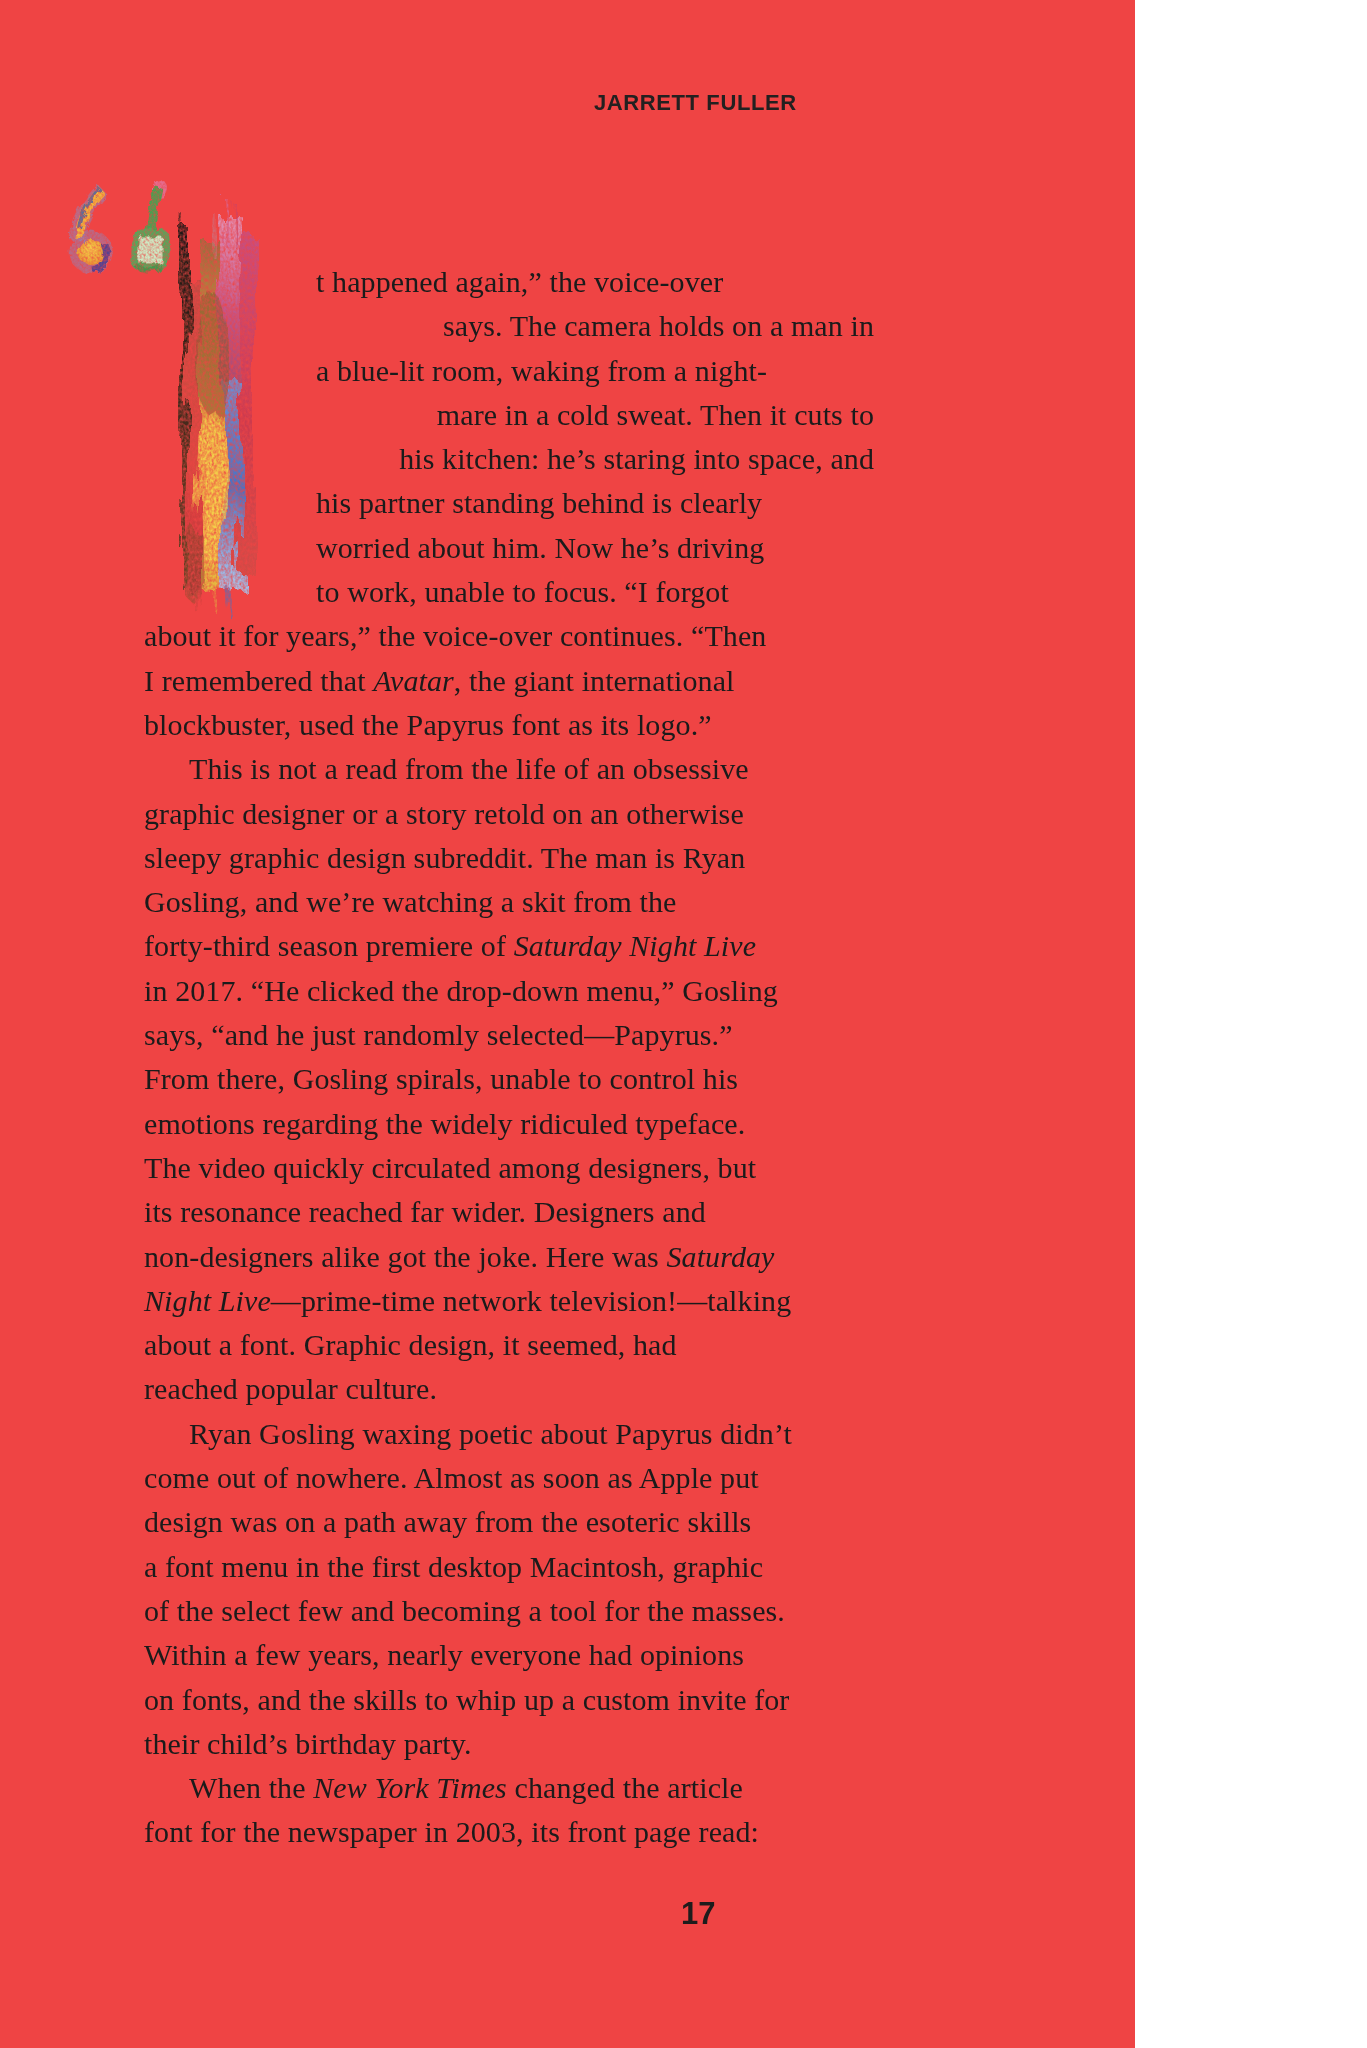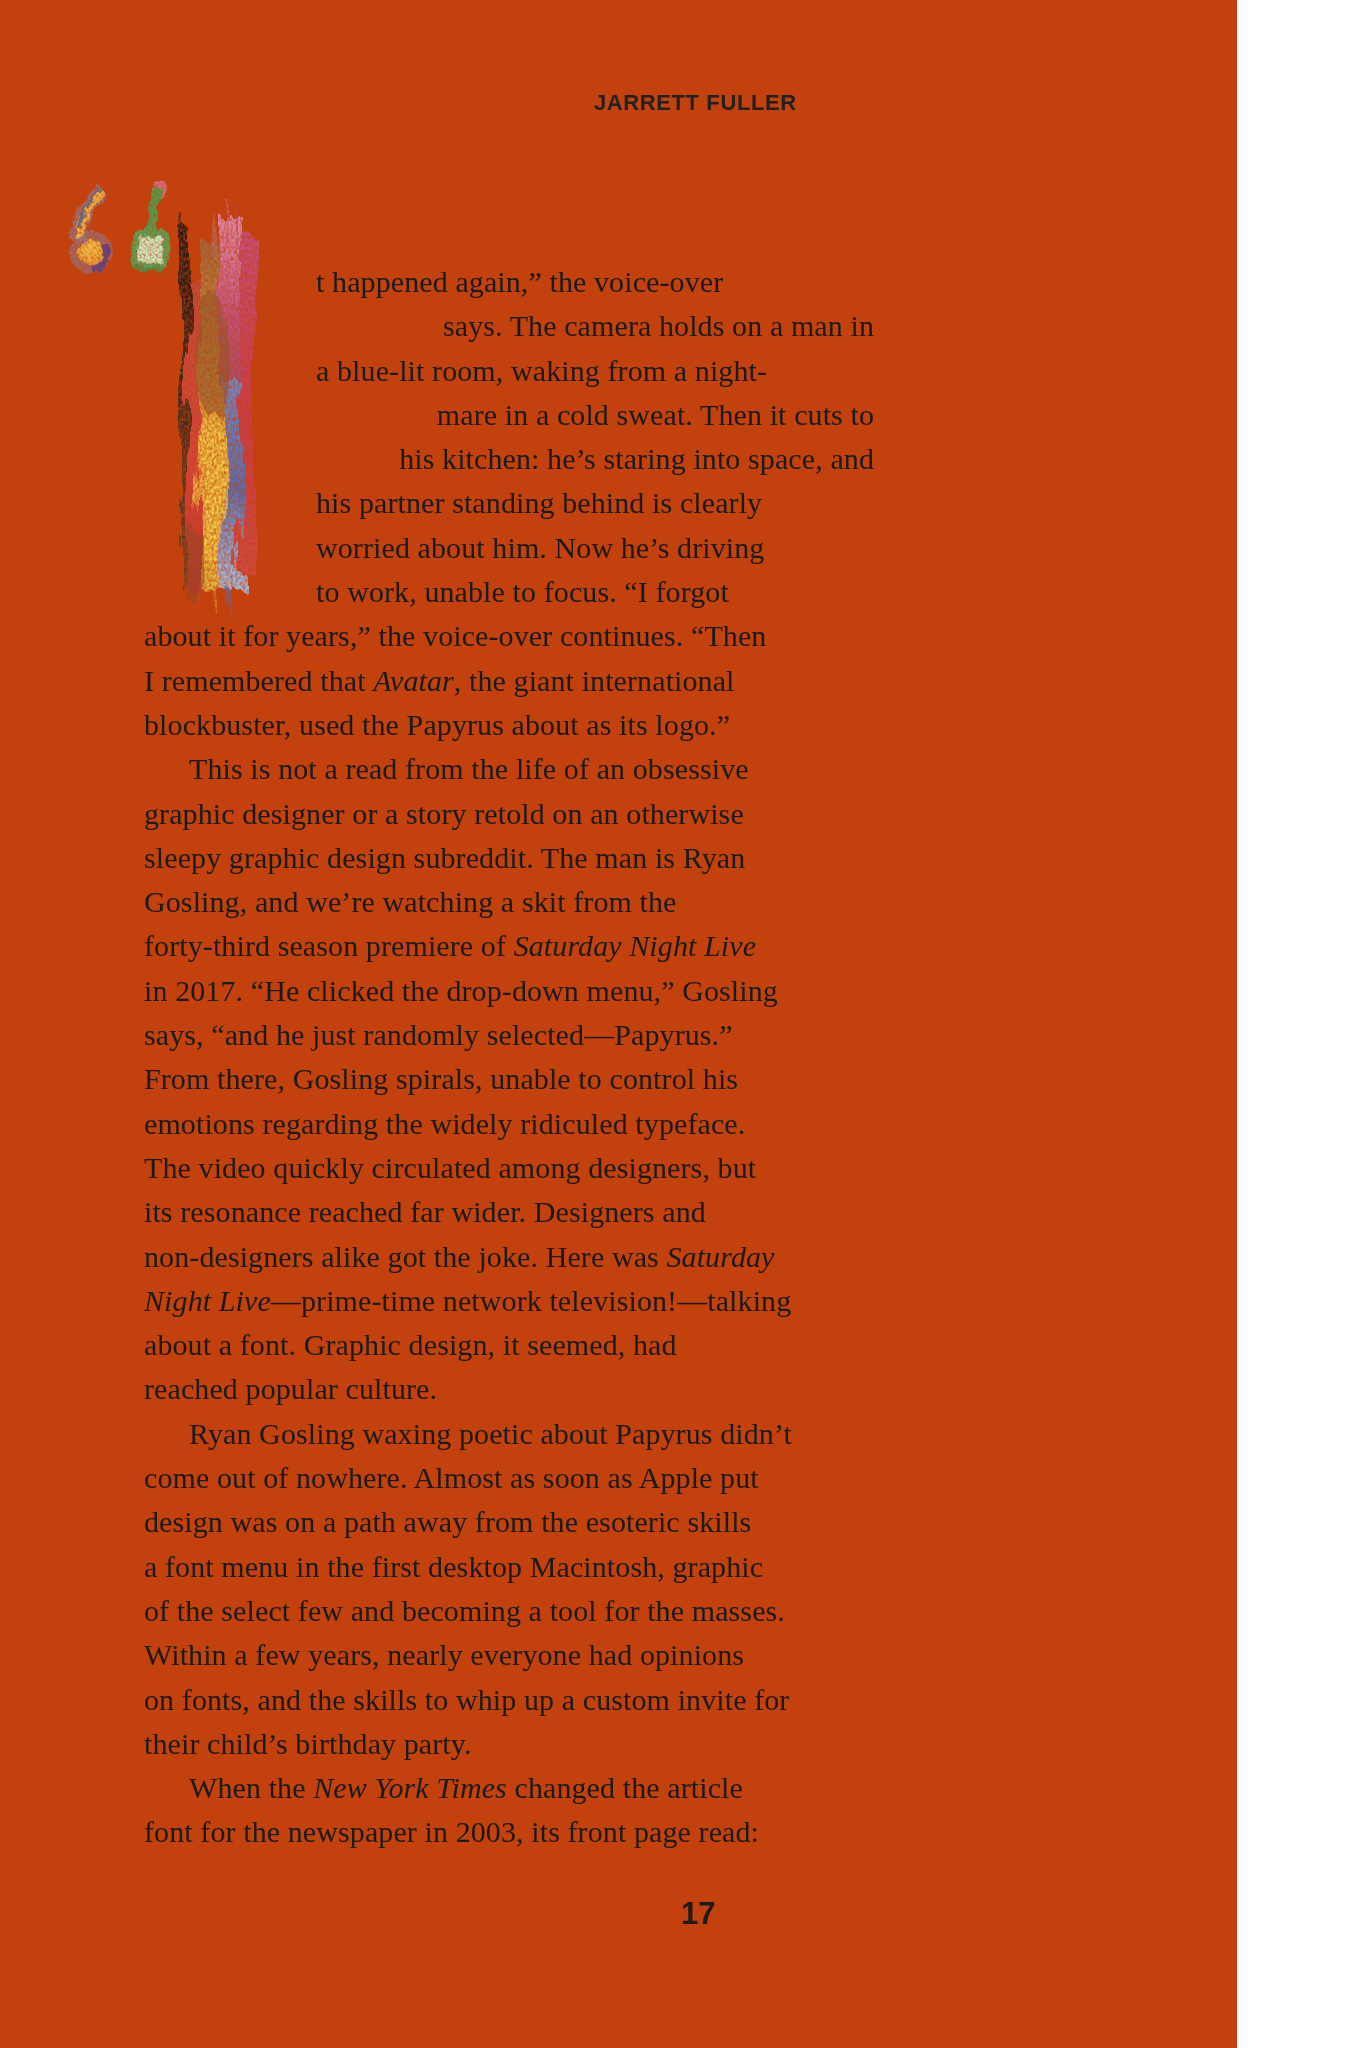--- a/index.html
+++ b/index.html
@@ -1,19 +1,19 @@
 <!DOCTYPE html>
 <html><head>
 <meta charset="utf-8">
 <style>
   html,body{margin:0;padding:0;background:#ffffff;}
   .page{
     position:relative;
-    width:1237px;height:2048px;
-    background:#c2410c;
+    width:1135px;height:2048px;
+    background:#ef4444;
     overflow:hidden;
     font-family:"Liberation Serif", serif;
     color:#1b1b1b;
   }
   .running-header{
     position:absolute;
     left:594px;top:92px;
     font-family:"Liberation Sans", sans-serif;
     font-weight:700;
     font-size:22px;line-height:1;
@@ -154,21 +154,21 @@
       <div class="line" style="padding-left: 172px;"><span>t happened again,” the voice-over</span></div>
       <div class="line" style="padding-left: 172px; text-align: right;"><span>says. The camera holds on a man in</span></div>
       <div class="line" style="padding-left: 172px;"><span>a blue-lit room, waking from a night-</span></div>
       <div class="line" style="padding-left: 172px; text-align: right;"><span>mare in a cold sweat. Then it cuts to</span></div>
       <div class="line" style="padding-left: 172px; text-align: right;"><span>his kitchen: he’s staring into space, and</span></div>
       <div class="line" style="padding-left: 172px;"><span>his partner standing behind is clearly</span></div>
       <div class="line" style="padding-left: 172px;"><span>worried about him. Now he’s driving</span></div>
       <div class="line" style="padding-left: 172px;"><span>to work, unable to focus. “I forgot</span></div>
       <div class="line"><span>about it for years,” the voice-over continues. “Then</span></div>
       <div class="line"><span>I remembered that </span><span class="it">Avatar</span><span>, the giant international</span></div>
-      <div class="line"><span>blockbuster, used the Papyrus about as its logo.”</span></div>
+      <div class="line"><span>blockbuster, used the Papyrus font as its logo.”</span></div>
       <div class="line" style="padding-left: 45px;"><span>This is not a read from the life of an obsessive</span></div>
       <div class="line"><span>graphic designer or a story retold on an otherwise</span></div>
       <div class="line"><span>sleepy graphic design subreddit. The man is Ryan</span></div>
       <div class="line"><span>Gosling, and we’re watching a skit from the</span></div>
       <div class="line"><span>forty-third season premiere of </span><span class="it">Saturday Night Live</span></div>
       <div class="line"><span>in 2017. “He clicked the drop-down menu,” Gosling</span></div>
       <div class="line"><span>says, “and he just randomly selected—Papyrus.”</span></div>
       <div class="line"><span>From there, Gosling spirals, unable to control his</span></div>
       <div class="line"><span>emotions regarding the widely ridiculed typeface.</span></div>
       <div class="line"><span>The video quickly circulated among designers, but</span></div>

